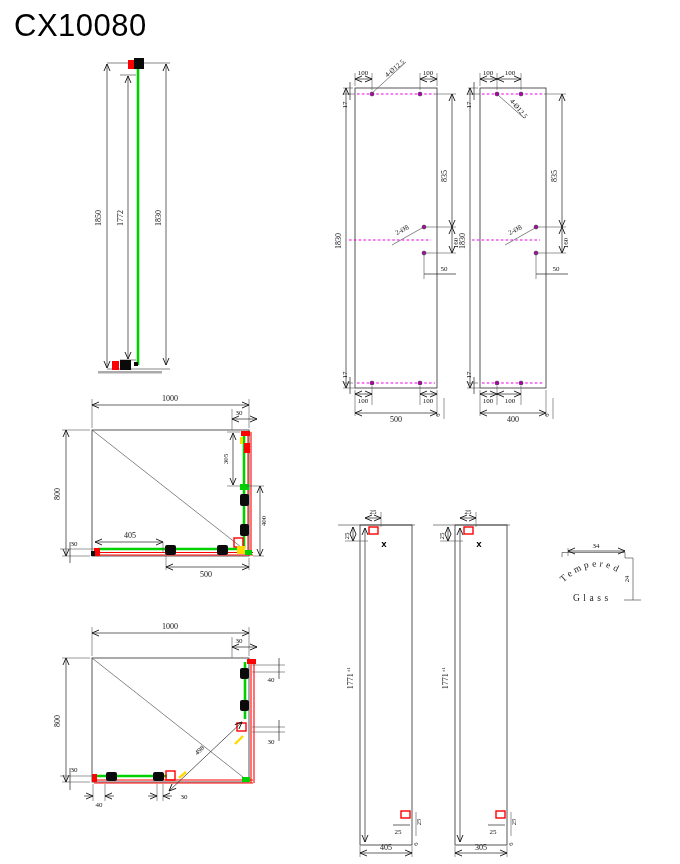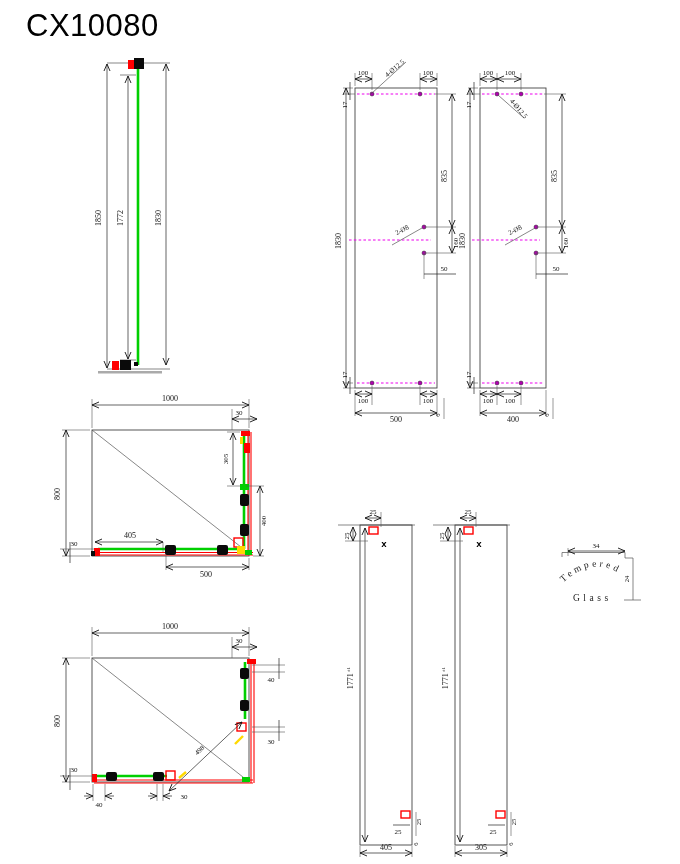--- a/index.html
+++ b/index.html
@@ -1,19 +1,19 @@
 <!DOCTYPE html>
 <html><head>
 <meta charset="utf-8">
 <style>
   html,body{margin:0;padding:0;background:#ffffff;}
   #page{position:relative;width:680px;height:864px;background:#fff;overflow:hidden;
         font-family:"Liberation Sans",sans-serif;}
   #title{position:absolute;left:14px;top:8px;font-size:31px;font-weight:500;
-         letter-spacing:.5px;color:#000;font-family:"Liberation Sans",sans-serif;margin-left:12px;}
+         letter-spacing:.5px;color:#000;font-family:"Liberation Sans",sans-serif;}
   svg{position:absolute;left:0;top:0;}
   .ln{stroke:#444;stroke-width:.9;fill:none}
   .thin{stroke:#555;stroke-width:.7;fill:none}
   .dim{stroke:#222;stroke-width:.7;fill:none}
   .ext{stroke:#555;stroke-width:.6;fill:none}
   .mag{stroke:#ee00ee;stroke-width:1.1;stroke-dasharray:2.6 2.2;fill:none}
   .grn{stroke:#00cf00;stroke-width:2.6;fill:none}
   .redl{stroke:#ff0000;stroke-width:1.1;fill:none}
   .yel{stroke:#ffd900;stroke-width:2.4;fill:none}
   .blk{fill:#0a0a0a;stroke:none}

